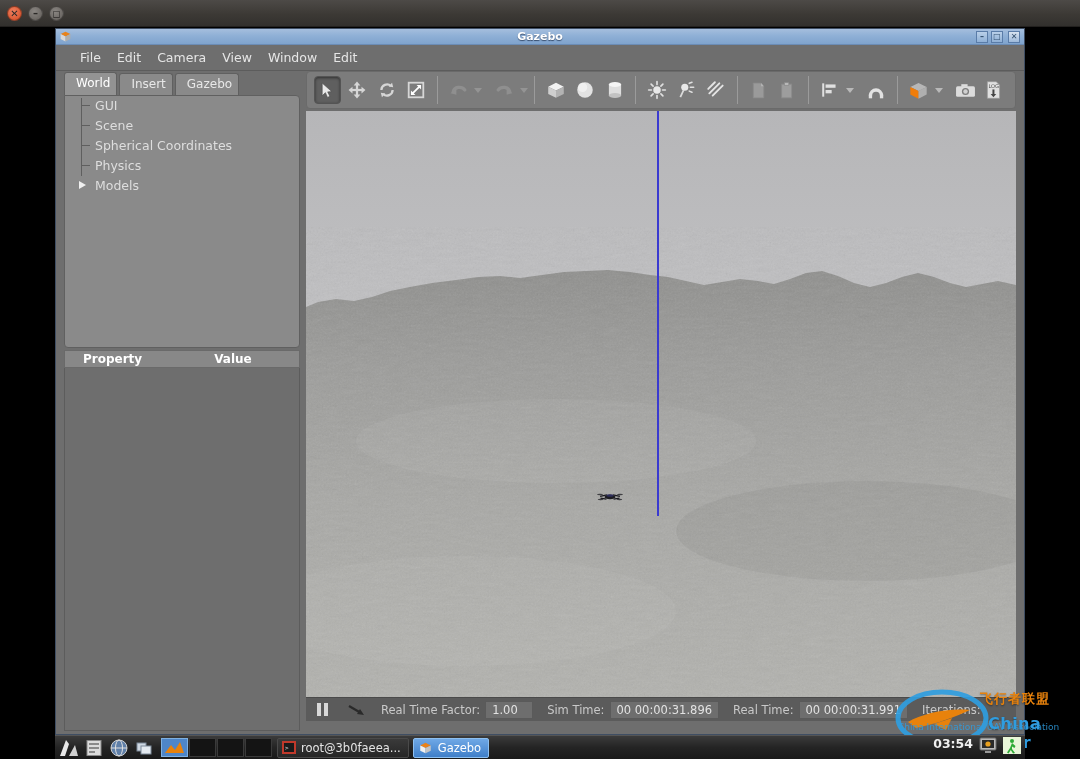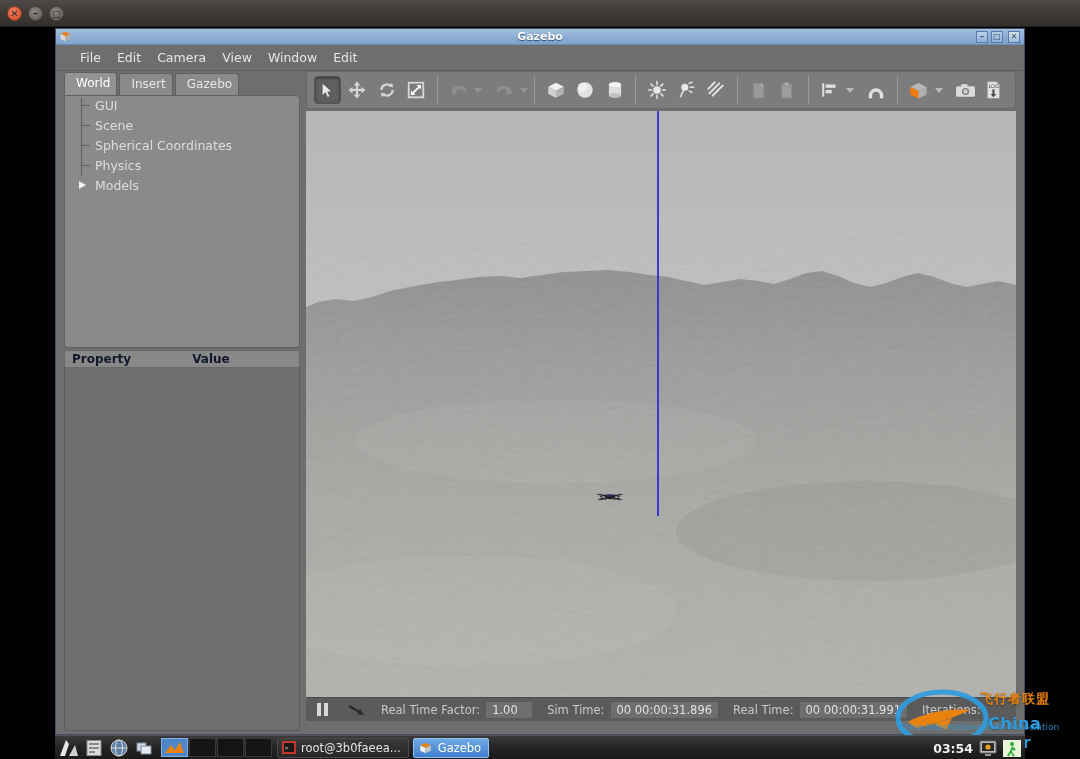--- a/index.html
+++ b/index.html
@@ -118,22 +118,22 @@
     border-top: 4.5px solid transparent;
     border-bottom: 4.5px solid transparent;
   }
 
   #prop-header {
     position: absolute; left: 6px; top: 279px; width: 236px; height: 18px;
     background: #888888; border: 1px solid #6a6a6a;
     display: flex; align-items: center;
   }
   .prop-col {
-    color: #0f172a; font-size: 12px; font-weight: bold;
-    padding-left: 7px;
+    color: #ffffff; font-size: 12px; font-weight: bold;
+    padding-left: 18px;
   }
   .prop-col.val { margin-left: 54px; }
   #prop-body {
     position: absolute; left: 6px; top: 297px; width: 236px; height: 363px;
     background: #6e6e6e; border: 1px solid #5c5c5c; border-top: none;
   }
 
   
   #render-col {
     position: absolute; left: 250px; top: 42px; width: 716px; height: 663px;
@@ -257,21 +257,21 @@
     border: 1px solid #4a4a4a; border-radius: 2px;
     color: #e4e4e4; font-size: 11.5px; white-space: nowrap;
     max-width: 150px; overflow: hidden;
   }
   .win-btn.active {
     background: linear-gradient(180deg,#6fa8e6,#3f7fc9);
     border-color: #8ec0f0; color: #ffffff;
   }
   #tray {
     position: absolute; right: 4px; top: 0; height: 24px;
-    display: flex; align-items: center; gap: 5px;
+    display: flex; gap: 5px;
   }
   #clock { color: #f0f0f0; font-size: 12.5px; font-weight: bold; }
   .tray-ico { width: 19px; height: 19px; display: flex; align-items: center; justify-content: center; }
 </style>
 </head>
 <body>
 
 <div id="vnc-window">
 
   <div id="vnc-titlebar">

